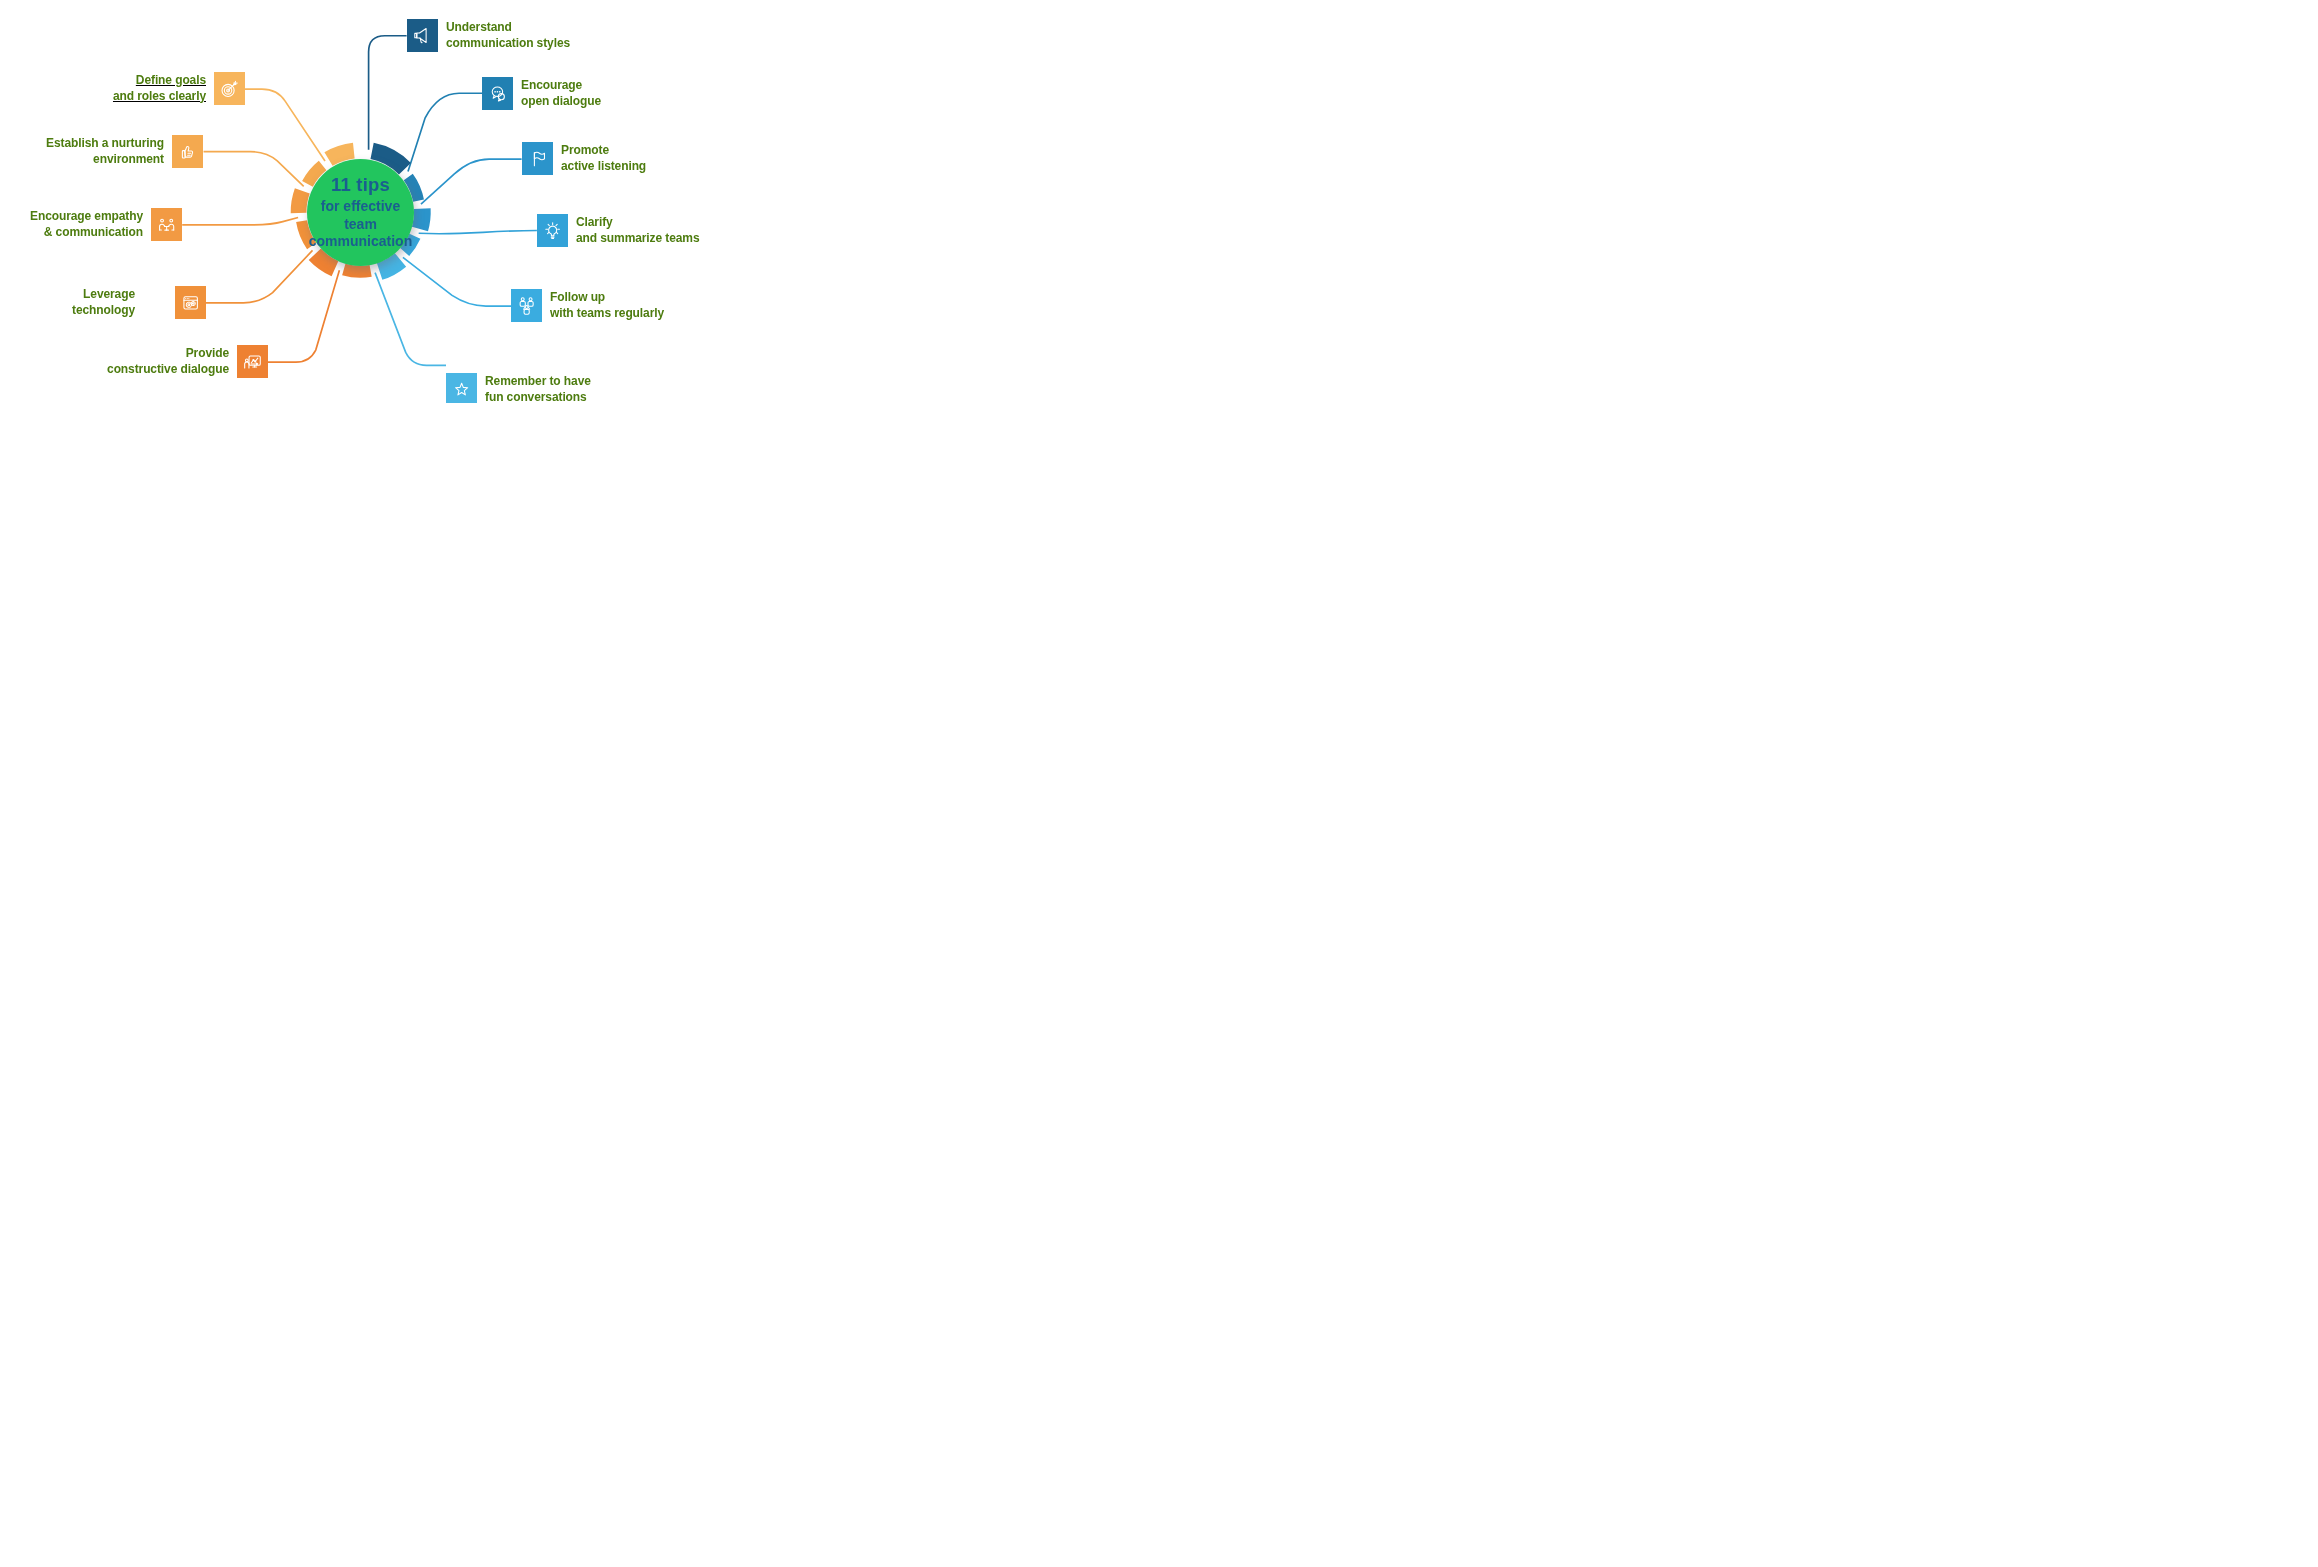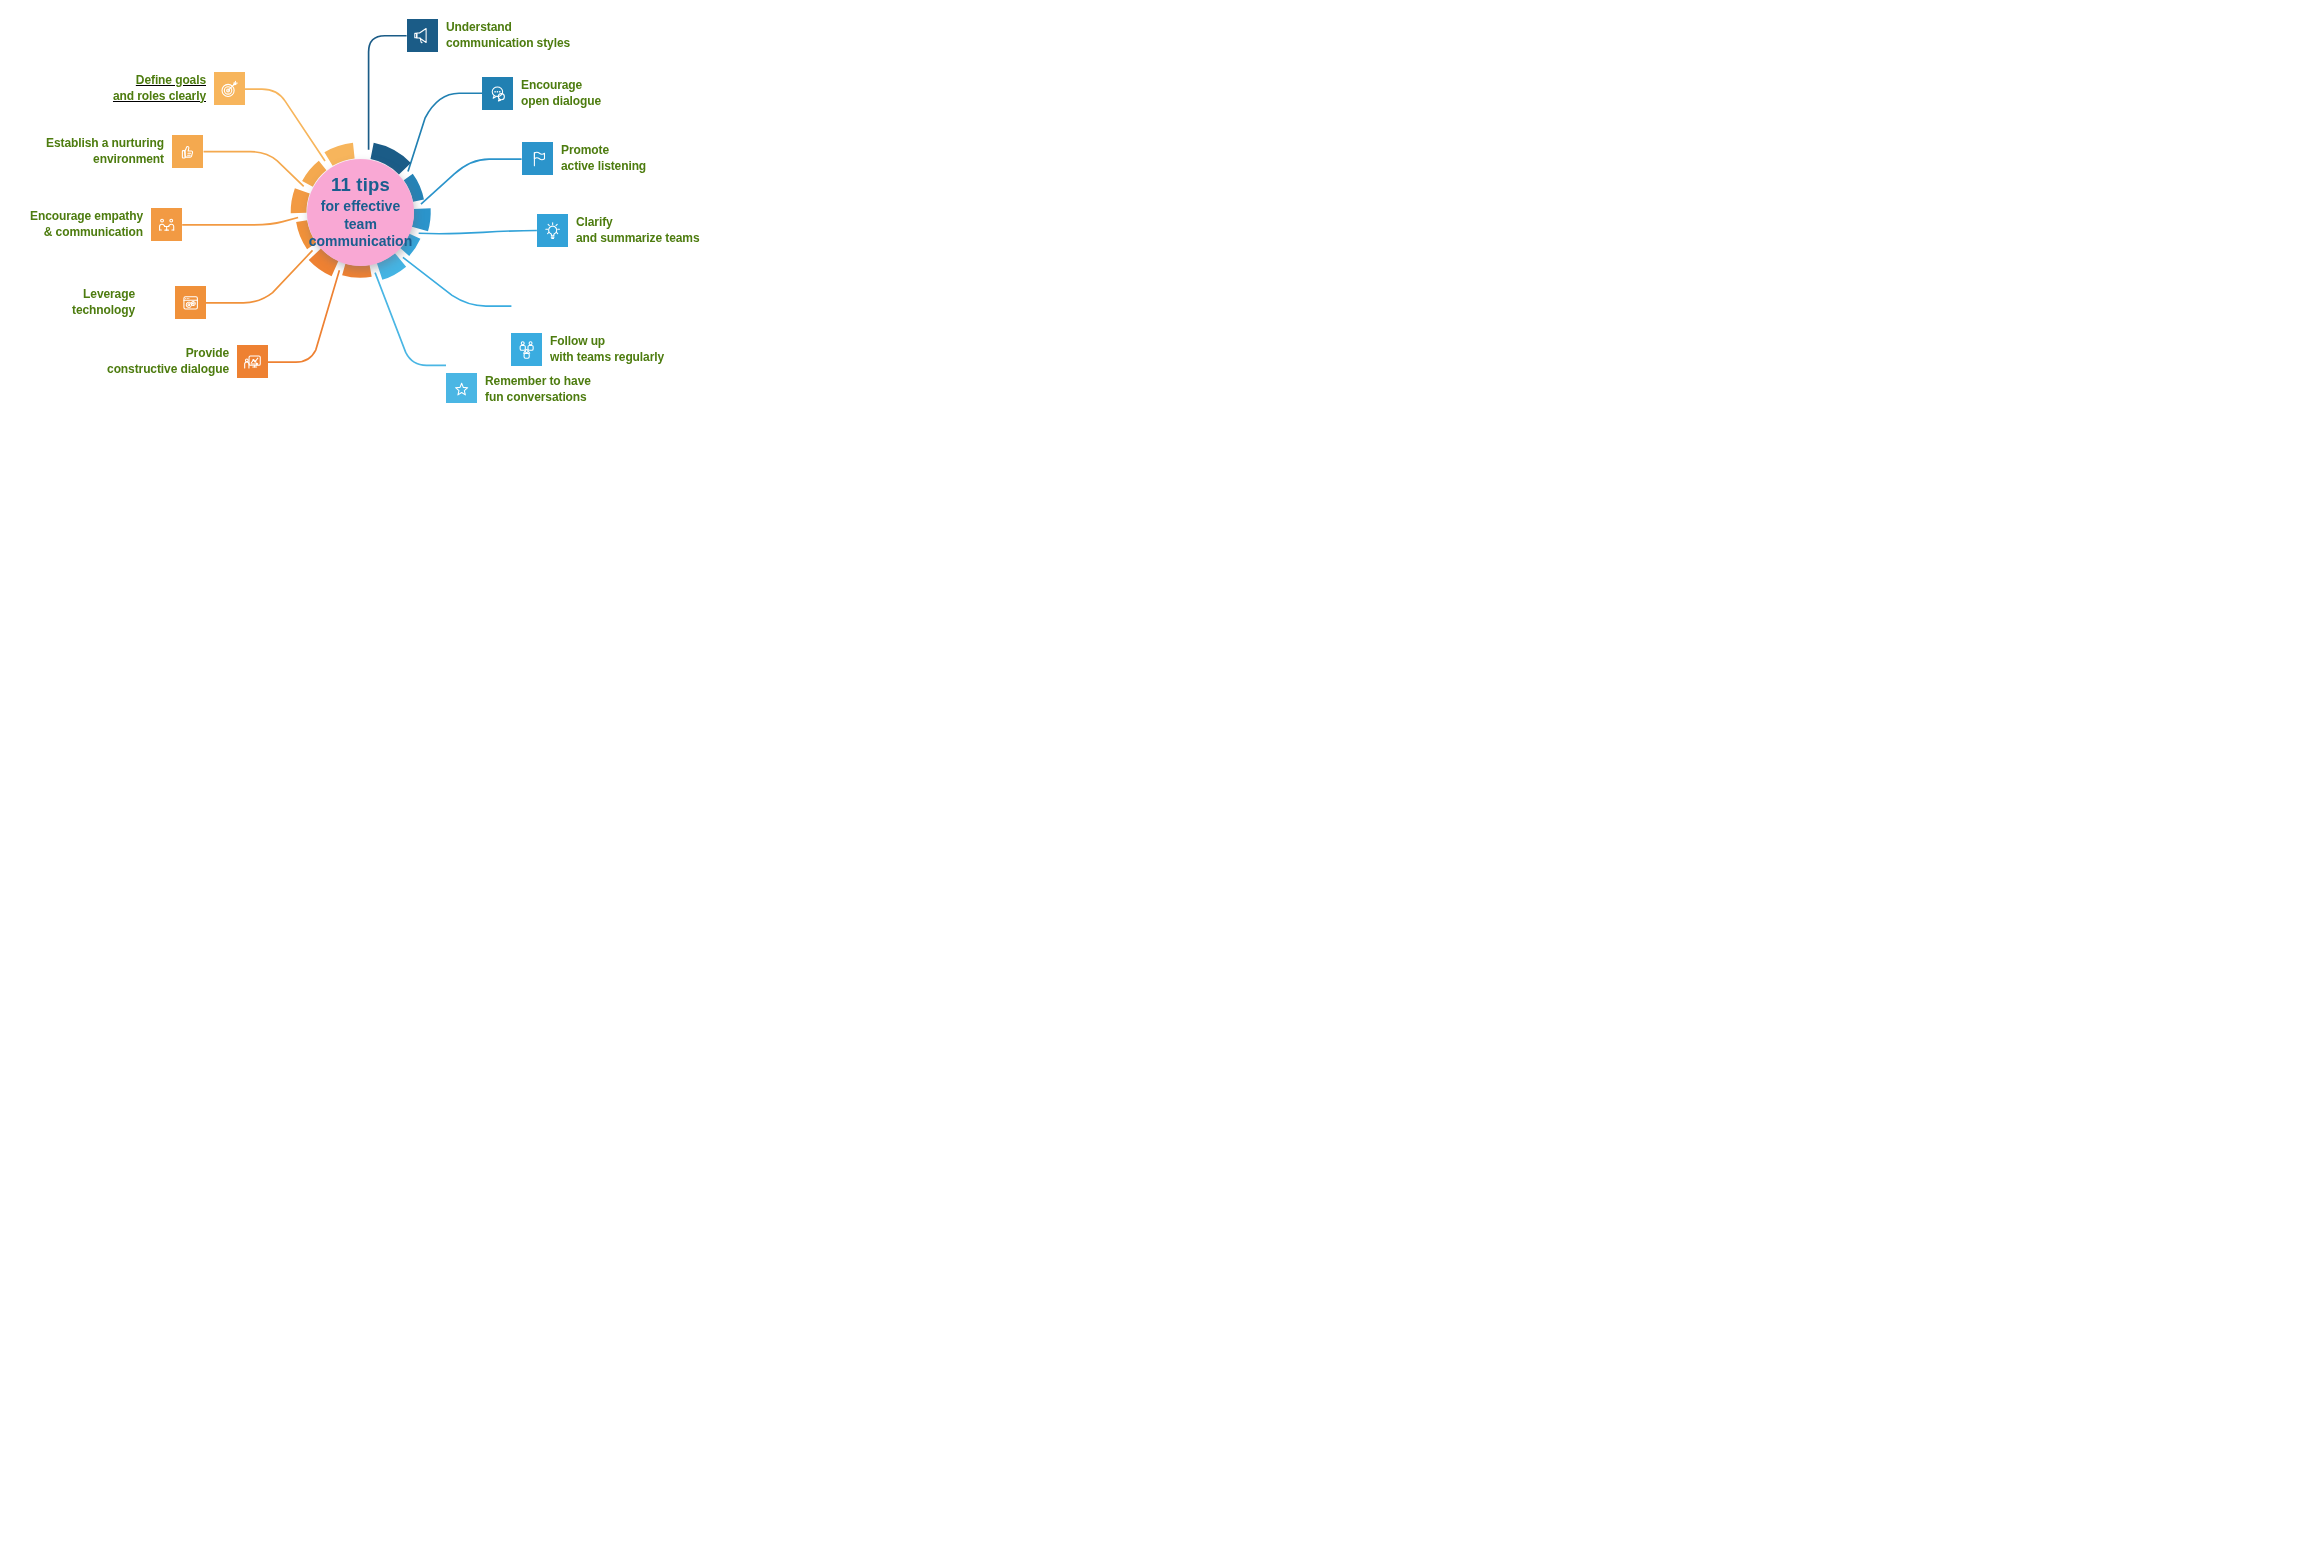--- a/index.html
+++ b/index.html
@@ -8,21 +8,21 @@
   svg.wires{position:absolute;left:0;top:0;width:727px;height:403px;}
   .connector{fill:none;stroke-width:3.6px;}
   .item{position:absolute;display:flex;align-items:center;gap:8px;}
   .iconbox{width:31px;height:33px;flex:0 0 auto;display:flex;align-items:center;justify-content:center;}
   .iconbox svg{width:21.3px;height:21.3px;display:block;}
   .icn{fill:none;stroke:#ffffff;stroke-width:1.9;stroke-linecap:round;stroke-linejoin:round;}
   .icn-fill{fill:#ffffff;stroke:none;}
   .label{font-size:12px;font-weight:bold;color:#4d7c0f;line-height:1.32;white-space:pre-line;letter-spacing:-0.1px;}
   .item.left .label{text-align:right;}
   .center-circle{position:absolute;left:307px;top:159px;width:107px;height:107px;border-radius:50%;
-    background:#f9a8d4;box-shadow:1.9px 4.2px 8.3px rgba(105,105,120,0.40);
+    background:#22c55e;box-shadow:1.9px 4.2px 8.3px rgba(105,105,120,0.40);
     display:flex;flex-direction:column;align-items:center;justify-content:center;text-align:center;}
   .center-headline{font-size:18.5px;font-weight:bold;color:#1a5e8f;letter-spacing:0.2px;}
   .center-subline{font-size:14px;font-weight:bold;color:#1a5e8f;line-height:1.26;white-space:pre-line;margin-top:2.3px;}
 </style>
 </head>
 <body>
 
 <div class="stage">
 
   <svg class="wires" viewBox="0 0 1568 869">
@@ -120,21 +120,21 @@
             <path d="M28 16.4 h3.1"></path>
         <path d="M10 24.3 l2.2 -2.2"></path>
             <path d="M28 24.3 l-2.2 -2.2"></path>
       </g>
         </svg>
     </div>
     <div class="label">Clarify
 and summarize teams</div>
   </div>
 
-  <div class="item right" style="left:511px;top:289px;margin-top:44px;">
+  <div class="item right" style="left:511px;top:289px;">
     <div class="iconbox" style="background: rgb(58, 172, 224);">
       <svg viewBox="0 0 38 38">
           <g class="icn">
         <circle cx="12" cy="7.6" r="2.6"></circle>
             <rect x="7.4" y="11.6" width="9.2" height="8.6" rx="2.4"></rect>
         <circle cx="26" cy="7.6" r="2.6"></circle>
             <rect x="21.4" y="11.6" width="9.2" height="8.6" rx="2.4"></rect>
         <circle cx="19" cy="21.6" r="2.6"></circle>
             <rect x="14.4" y="25.6" width="9.2" height="8.6" rx="2.4"></rect>
         <path d="M13.6 25.4 l2 -3.2"></path>

